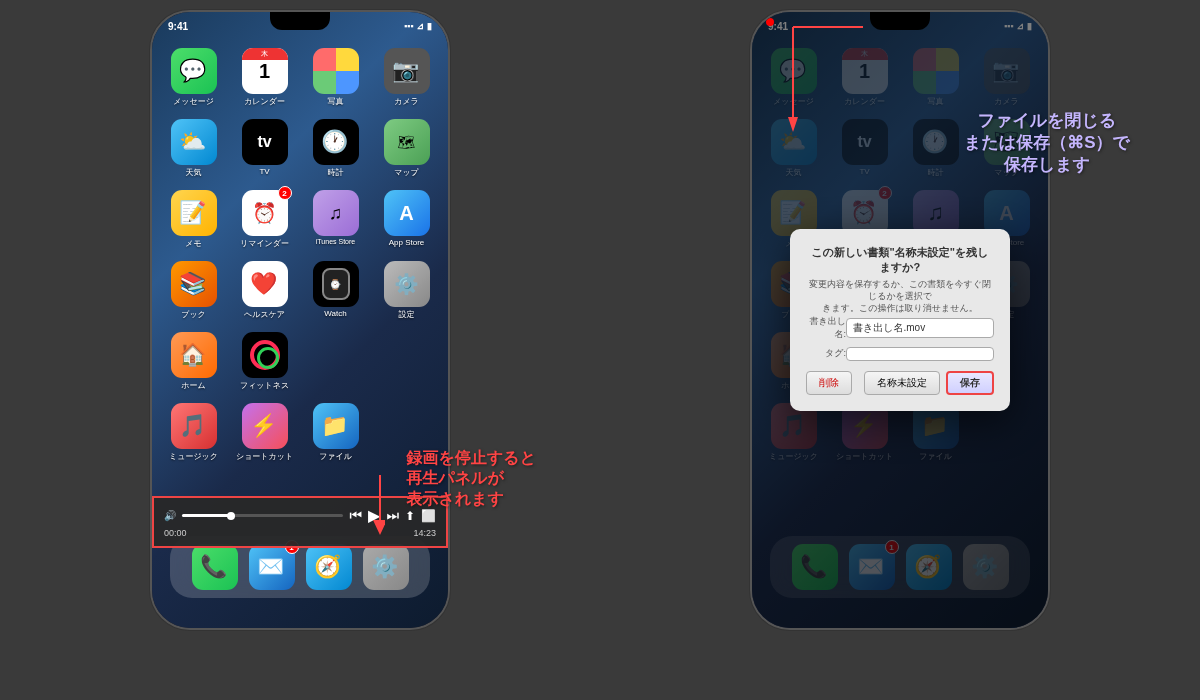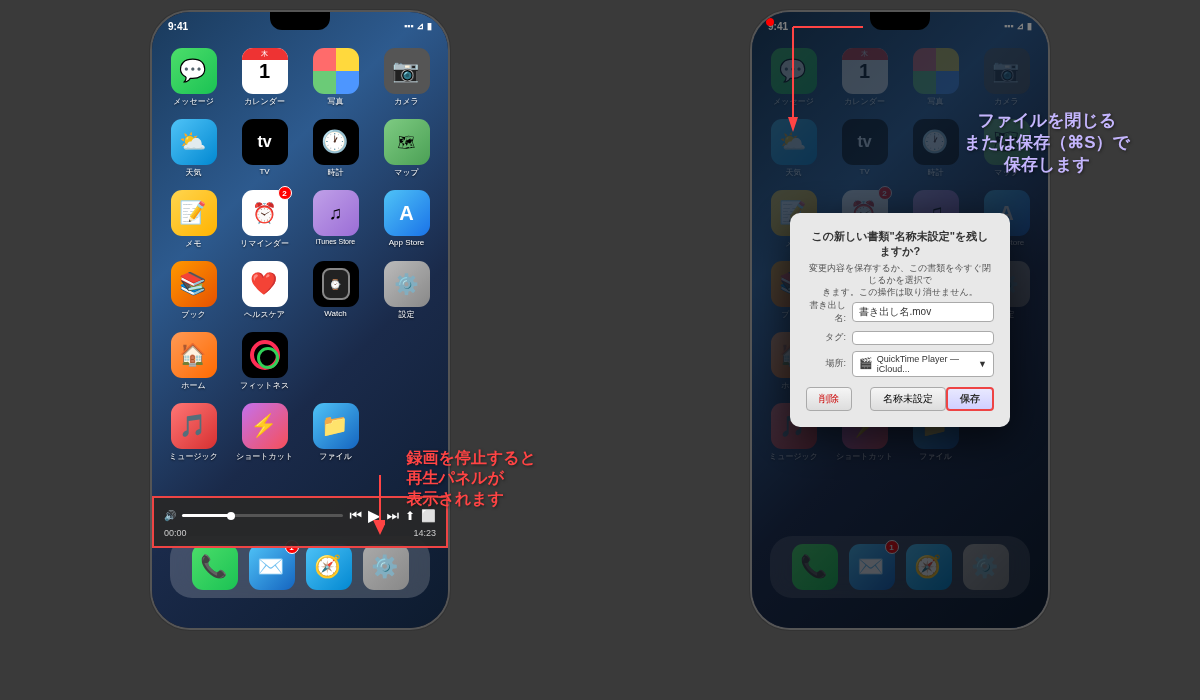--- a/index.html
+++ b/index.html
@@ -293,21 +293,20 @@
       font-size: 9px;
       text-align: center;
       color: #555;
       line-height: 1.3;
     }
 
     .dialog-row {
       display: flex;
       align-items: center;
       margin-bottom: 6px;
-      gap: 6px;
     }
 
     .dialog-label {
       font-size: 9px;
       color: #555;
       width: 40px;
       text-align: right;
       flex-shrink: 0;
     }
 
@@ -328,21 +327,21 @@
       border: 1px solid #aaa;
       border-radius: 4px;
       padding: 2px 6px;
       font-size: 9px;
       flex: 1;
     }
 
     .dialog-buttons {
       display: flex;
       justify-content: flex-end;
-      gap: 0;
+      gap: 6px;
       margin-top: 10px;
     }
 
     .btn {
       padding: 3px 12px;
       border-radius: 4px;
       font-size: 10px;
       cursor: pointer;
       border: 1px solid #aaa;
       background: linear-gradient(180deg, #f5f5f5, #ddd);
@@ -750,28 +749,20 @@
           <div class="dialog-row">
             <span class="dialog-label">書き出し名:</span>
             <div class="dialog-input">書き出し名.mov</div>
           </div>
 
           <div class="dialog-row">
             <span class="dialog-label">タグ:</span>
             <div class="dialog-input" style="min-height:14px;"></div>
           </div>
 
-          <div class="dialog-row">
-            <span class="dialog-label">場所:</span>
-            <div class="dialog-location">
-              <span style="font-size:11px;">🎬</span>
-              <span style="flex:1;">QuickTime Player — iCloud...</span>
-              <span>▼</span>
-            </div>
-          </div>
 
           <div class="dialog-buttons">
             <button class="btn btn-delete">削除</button>
             <button class="btn">名称未設定</button>
             <button class="btn btn-save">保存</button>
           </div>
         </div>
       </div>
 
       <div class="dock" style="opacity:0.6;">

